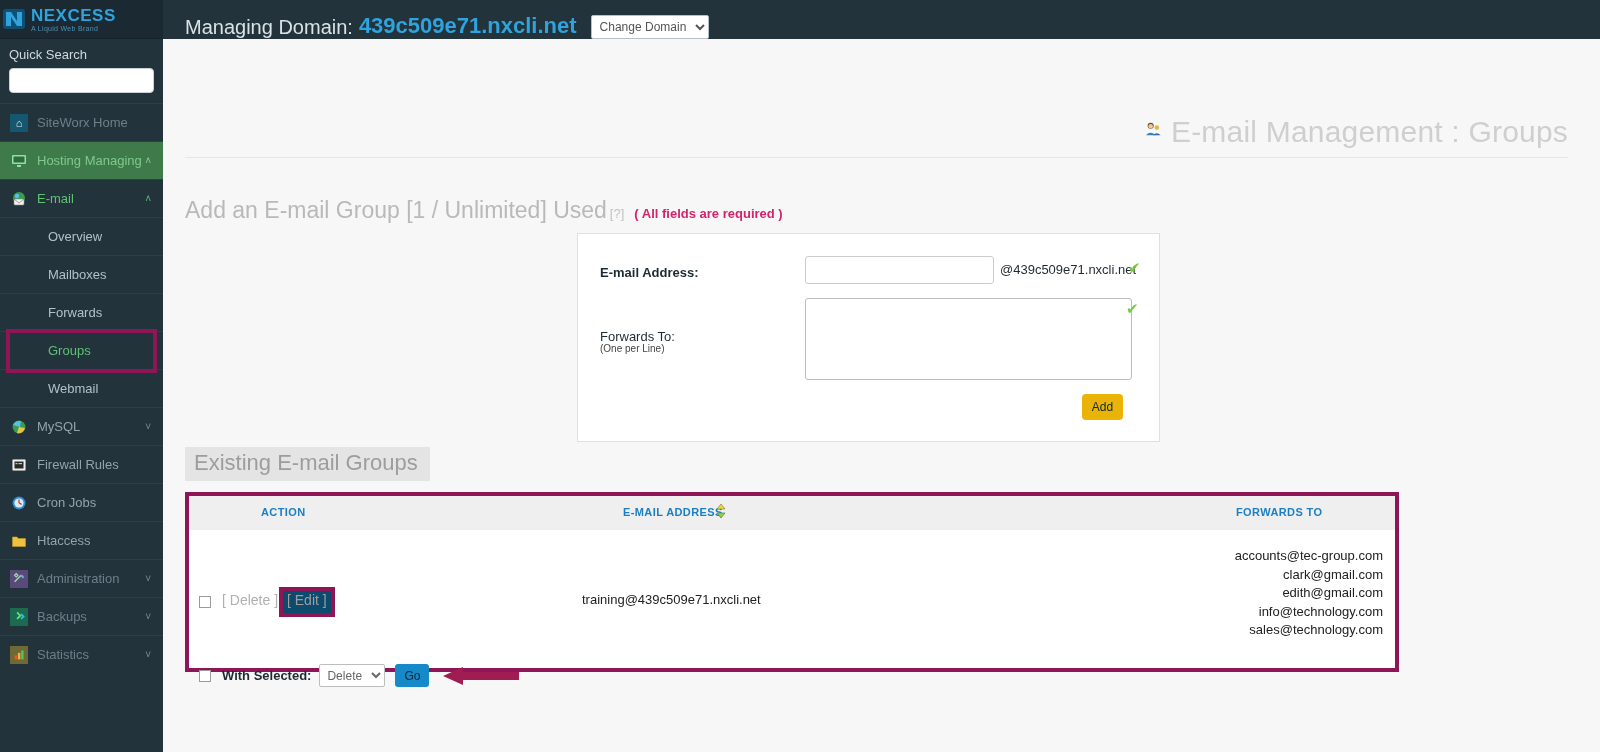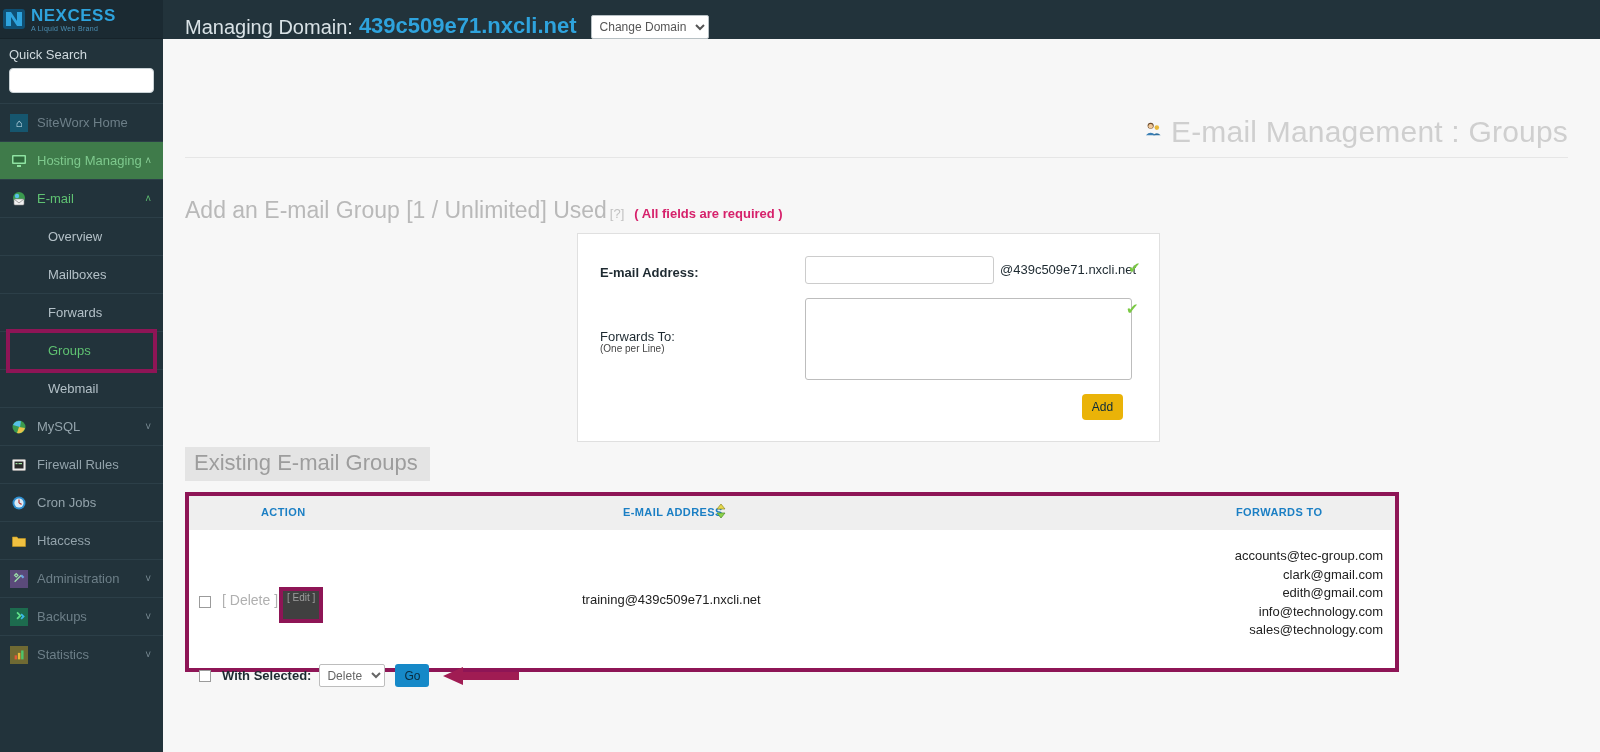--- a/index.html
+++ b/index.html
@@ -246,24 +246,24 @@
     width: 12px; height: 12px;
     border: 1px solid #9b9b9b; background: #fff;
     cursor: pointer;
   }
   #row-delete {
     position: absolute; left: 33px; top: 62px;
     font-size: 14px; color: #b0b0b0; cursor: pointer;
   }
   #row-edit {
     position: absolute; left: 90px; top: 57px;
-    font-size: 10px; color: #9e9e9e;
+    font-size: 14px; color: #9e9e9e;
     border: 4px solid #8e1556;
-    padding: 1px 4px 16px 4px;
-    background: #404040;
+    padding: 1px 4px 5px 4px;
+    background: #0c4a6e;
     cursor: pointer;
   }
   #row-email {
     position: absolute; left: 393px; top: 62px;
     font-size: 13px; color: #212121;
   }
   #row-forwards {
     position: absolute; right: 12px; top: 17px;
     text-align: right;
   }

